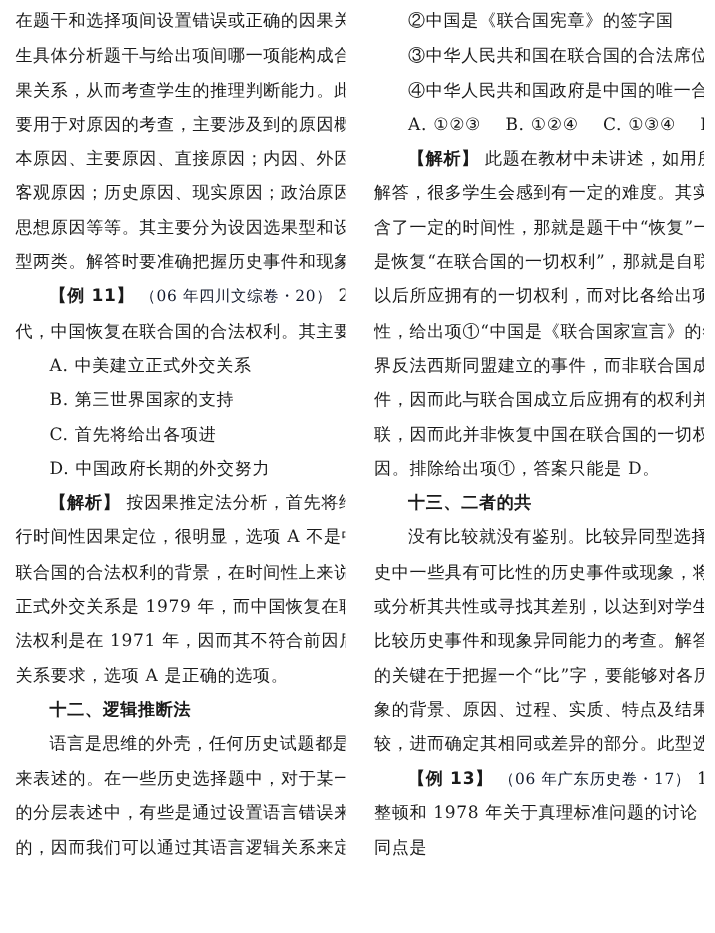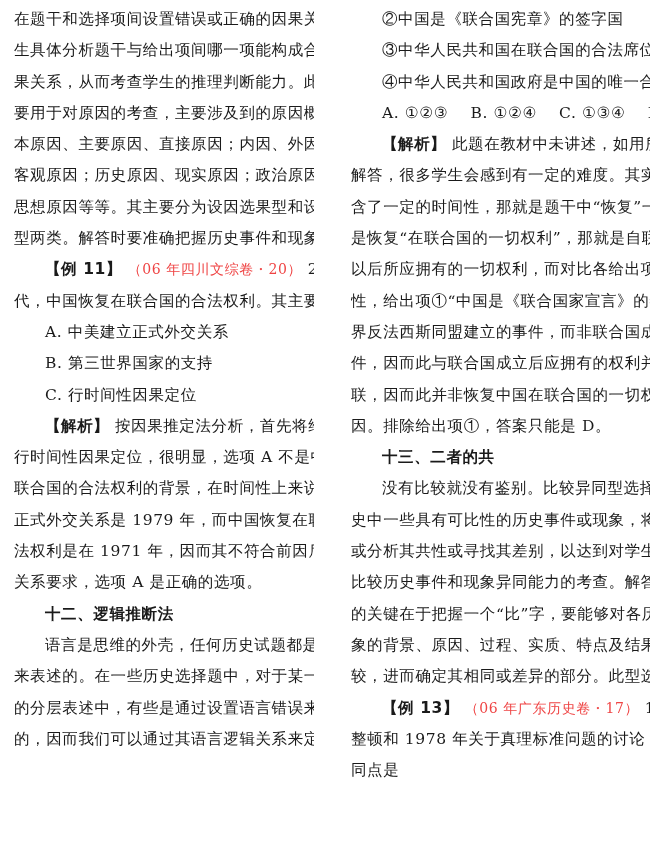--- a/index.html
+++ b/index.html
@@ -4,30 +4,30 @@
 <style>
   html, body { margin: 0; padding: 0; background: #ffffff; }
   body {
     width: 650px; height: 848px; overflow: hidden; position: relative;
     font-family: "DejaVu Serif", "Liberation Serif", serif;
     color: #1a1a1a;
   }
   .page { position: absolute; left: 0; top: 0; width: 650px; height: 848px; }
   .col { position: absolute; top: 4px; width: 300px; }
   .col-left { left: 14px; }
-  .col-right { left: 351px; }
+  .col-right { left: 340px; }
   .line {
     height: 31.3px; line-height: 31.3px;
     font-size: 15.5px; white-space: nowrap; overflow: hidden;
     letter-spacing: 0.6px;
   }
   .indent { padding-left: 31px; }
   .indent-opt { padding-left: 31px; }
   .tag { font-weight: bold; font-family: "DejaVu Sans", "Liberation Sans", sans-serif; text-align: center; }
-  .src { font-size: 14px; color: #ef4444; }
+  .src { font-size: 14px; color: #0f172a; }
   .heading { font-weight: bold; font-family: "DejaVu Sans", "Liberation Sans", sans-serif; font-size: 15.5px; padding-left: 31px; }
 </style>
 </head>
 <body>
 
 <div class="page">
 
   <div class="col col-left">
     <div class="line">在题干和选择项间设置错误或正确的因果关系，让学</div>
     <div class="line">生具体分析题干与给出项间哪一项能构成合理的因</div>
@@ -39,21 +39,22 @@
     <div class="line">型两类。解答时要准确把握历史事件和现象间的逻</div>
 
     <div class="line indent">
       <span class="tag">【例 11】</span>
       <span class="src">（06 年四川文综卷・20）</span>
       <span>20 世纪 70 年</span>
     </div>
     <div class="line">代，中国恢复在联合国的合法权利。其主要促成因素</div>
     <div class="line indent-opt">A. 中美建立正式外交关系</div>
     <div class="line indent-opt">B. 第三世界国家的支持</div>
-    <div class="line indent-opt">C. 行时间性因果定位</div>
+    <div class="line indent-opt">C. 首先将给出各项进</div>
+    <div class="line indent-opt">D. 中国政府长期的外交努力</div>
     <div class="line indent">
       <span class="tag">【解析】</span>
       <span>按因果推定法分析，首先将给出各项进</span>
     </div>
     <div class="line">行时间性因果定位，很明显，选项 A 不是中国恢复在</div>
     <div class="line">联合国的合法权利的背景，在时间性上来说中美建立</div>
     <div class="line">正式外交关系是 1979 年，而中国恢复在联合国的合</div>
     <div class="line">法权利是在 1971 年，因而其不符合前因后果的因果</div>
     <div class="line">关系要求，选项 A 是正确的选项。</div>
 

